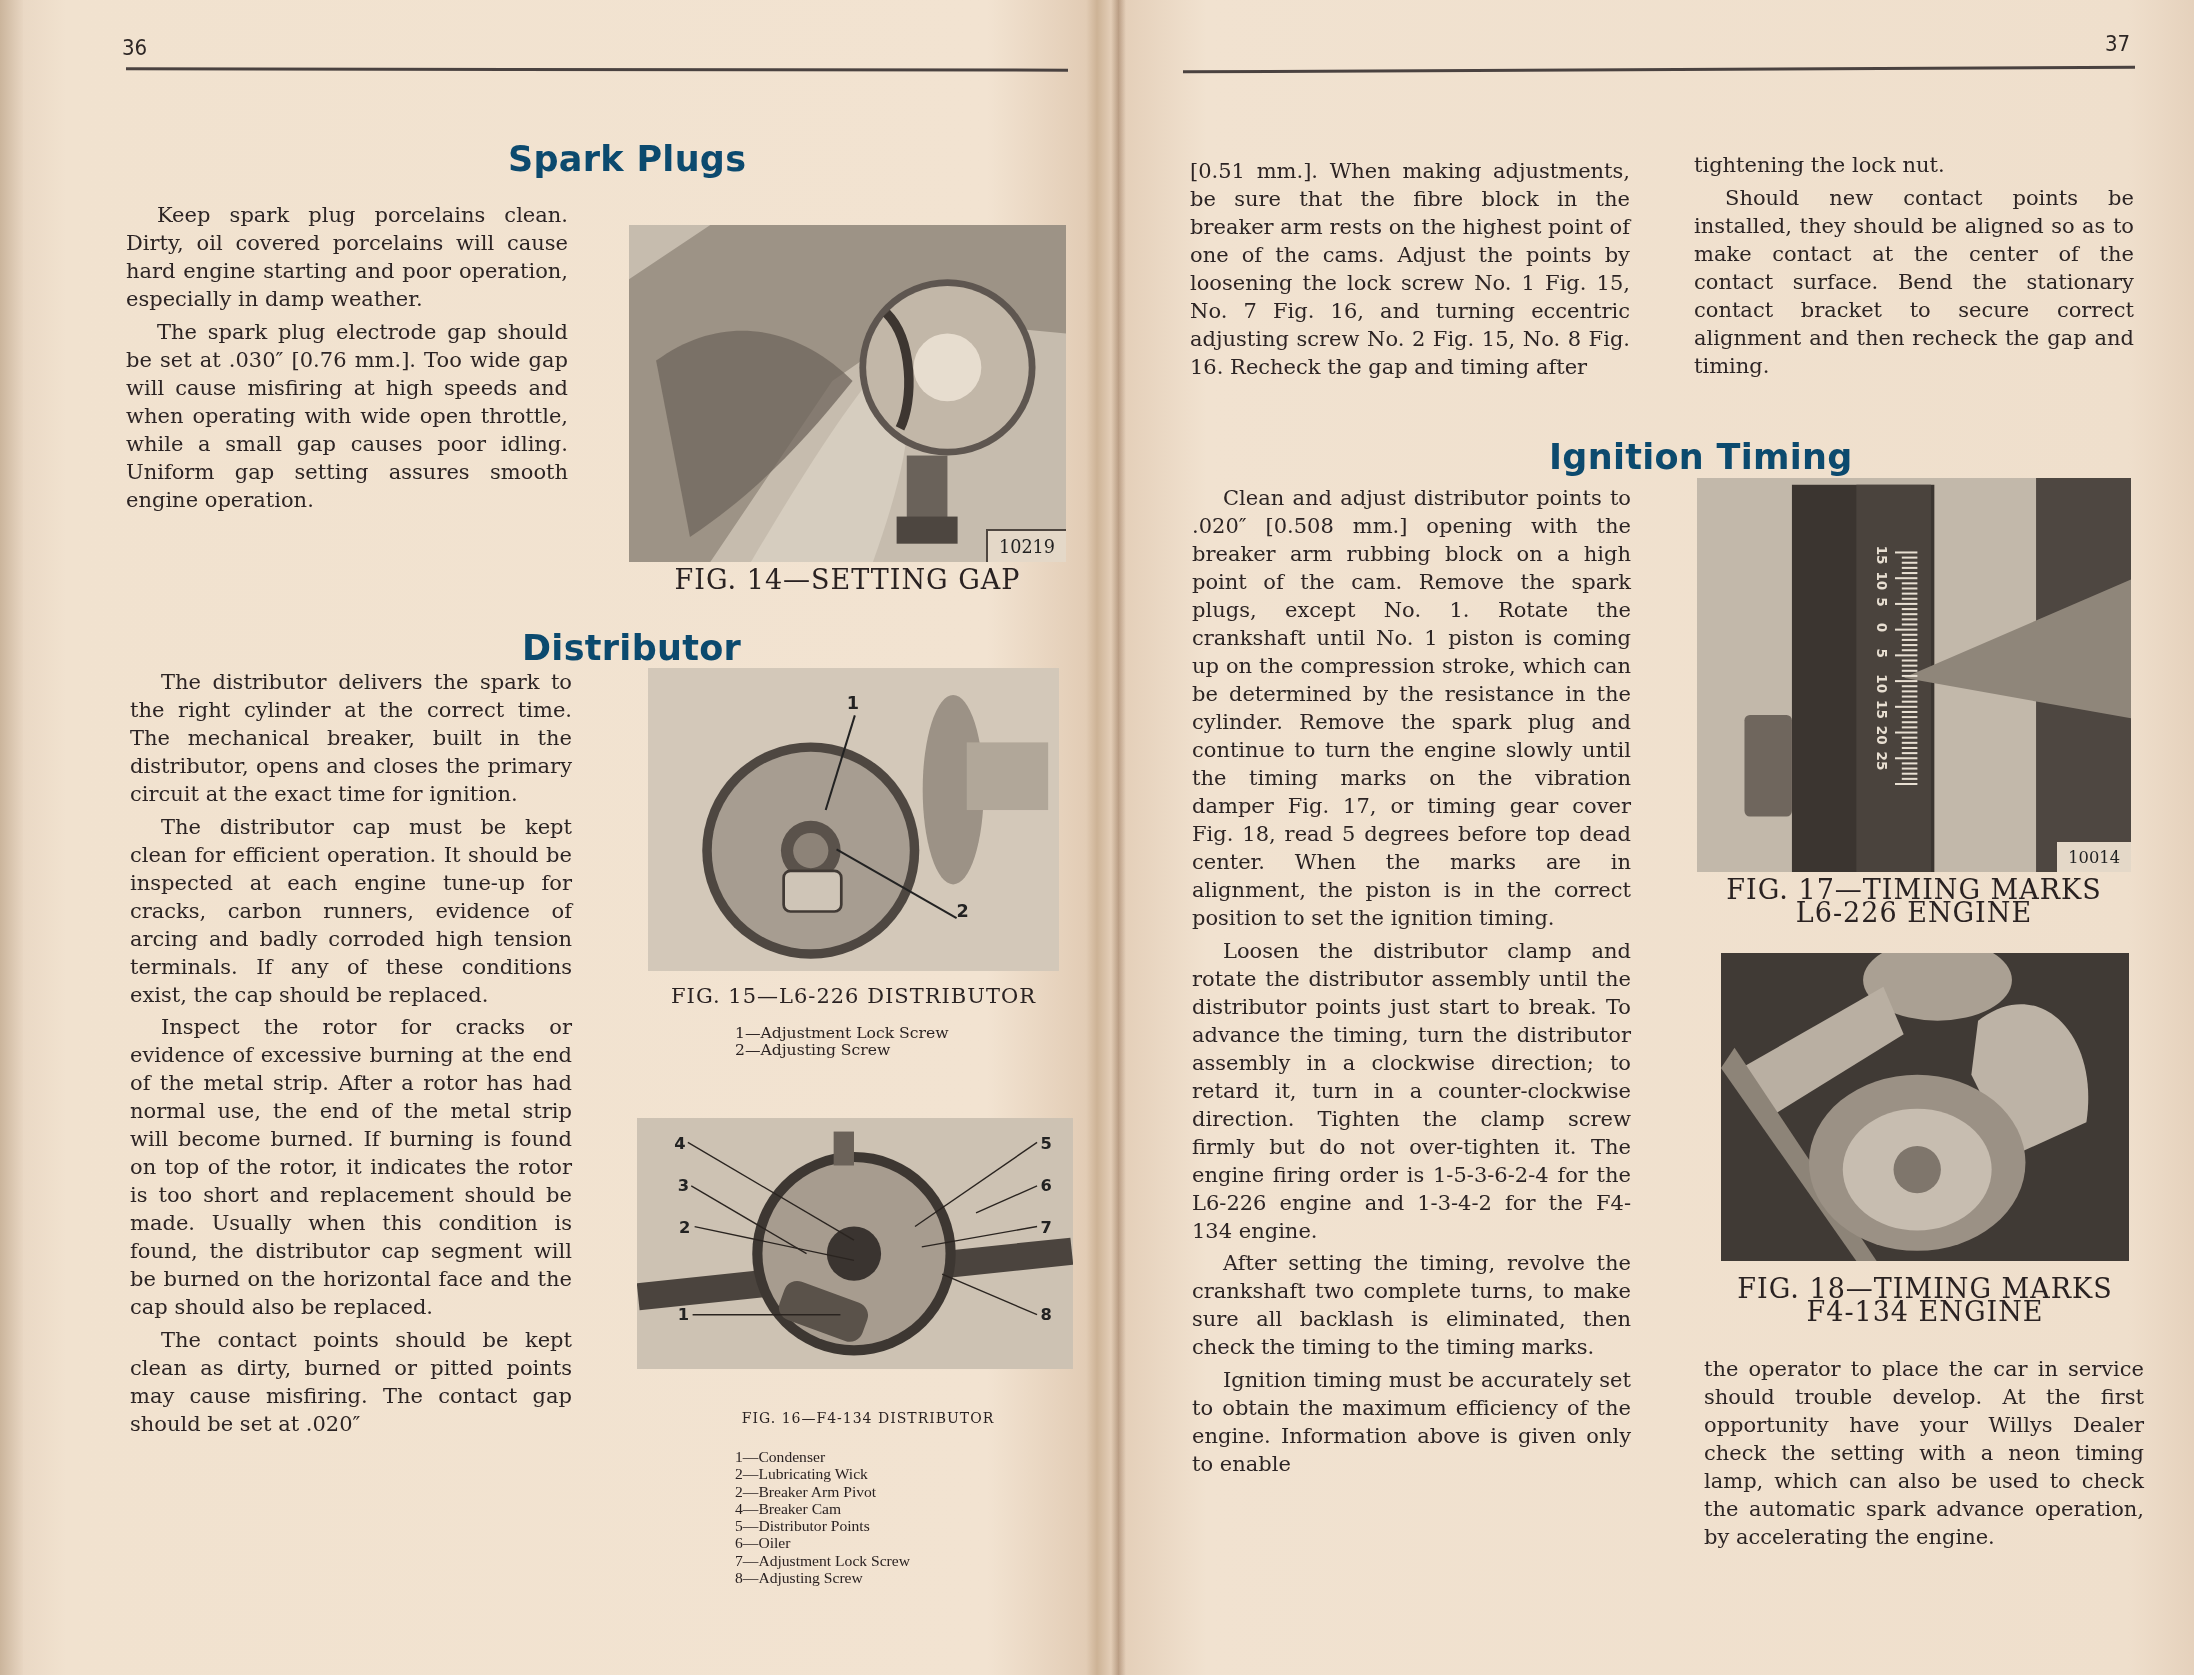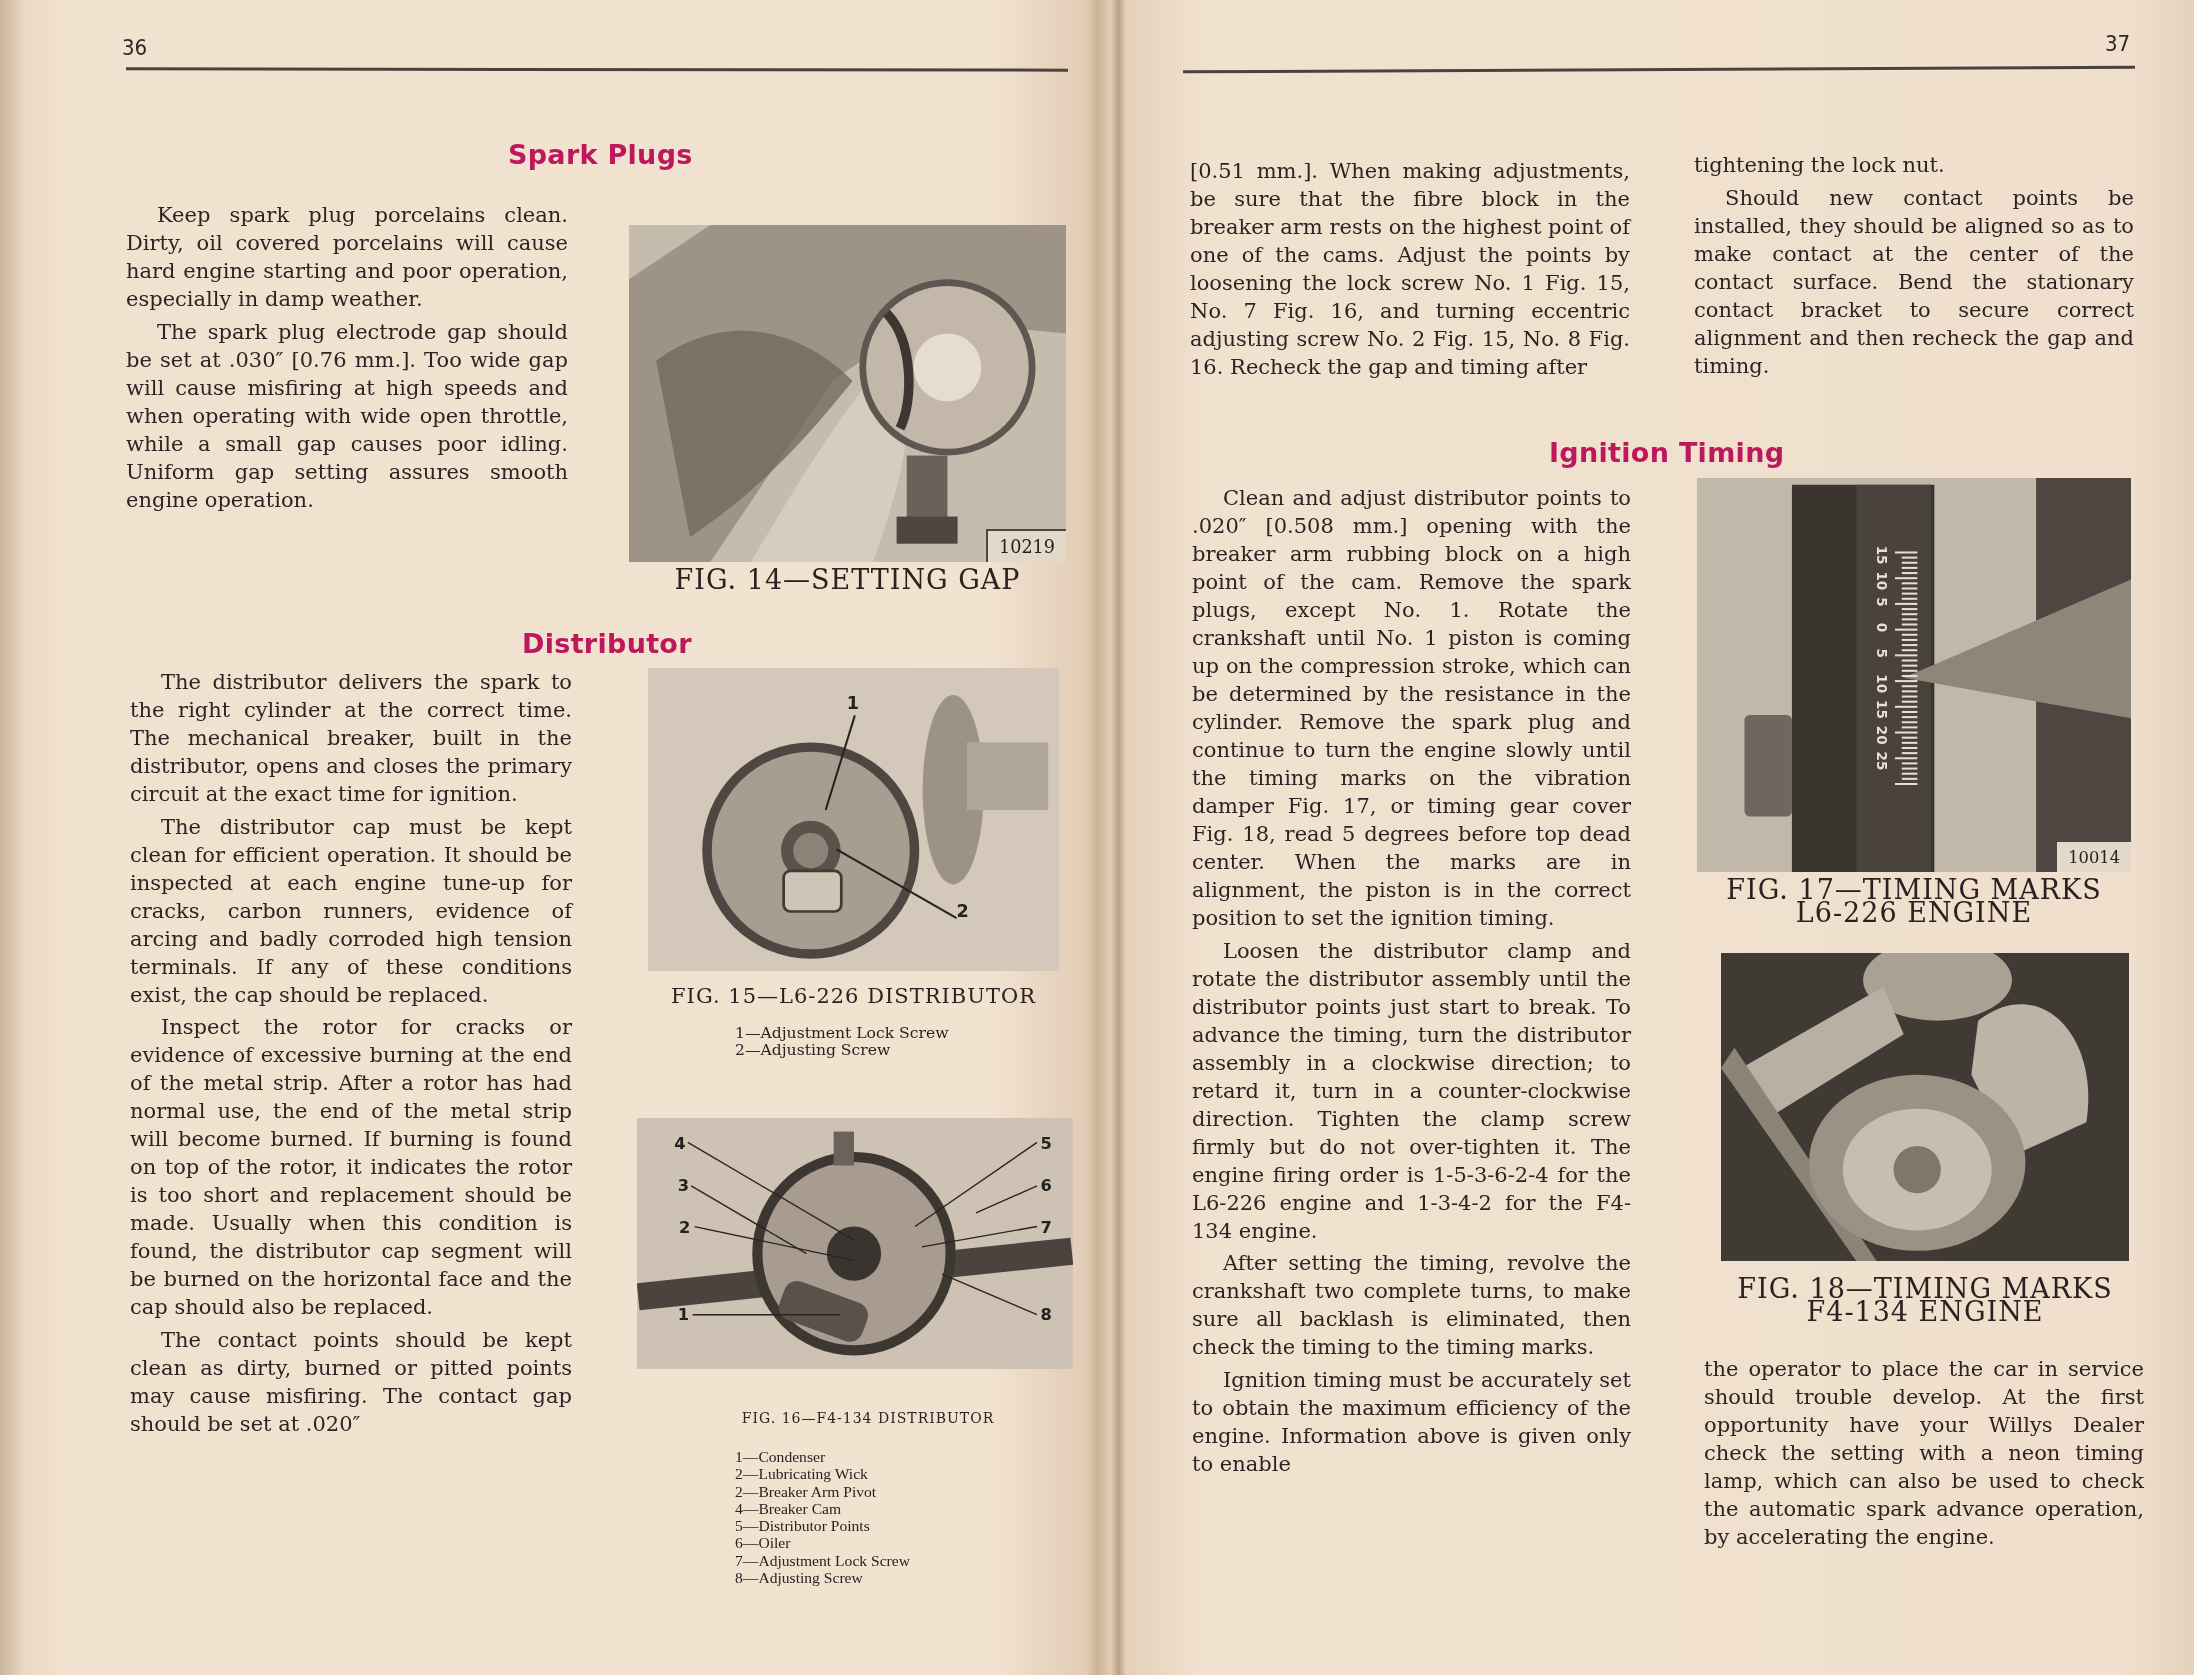--- a/index.html
+++ b/index.html
@@ -9,21 +9,21 @@
     font-family:"DejaVu Serif", serif;
     color:#2a2322;
   }
   .spread { position:absolute; inset:0; background:linear-gradient(90deg,#e6d3bf 0%,#f1e2cf 3%,#f2e3d1 45%,#e2ccb5 49.5%,#cdb396 50%,#e2ccb5 50.6%,#f1e2d0 55%,#efdfcc 97%,#e5d1bc 100%); }
   .binding { position:absolute; left:1111px; top:0; width:15px; height:1676px; background:linear-gradient(90deg,rgba(120,80,50,0) 0%,rgba(110,70,40,.35) 50%,rgba(120,80,50,0) 100%); }
   .page-edge { position:absolute; left:0; top:0; width:23px; height:1676px; background:linear-gradient(90deg,#cbb59c,#e8d6c2); }
   .page-num { position:absolute; top:35px; font-family:"DejaVu Sans Condensed","DejaVu Sans",sans-serif; font-size:22px; color:#2e2725; }
   .rule { position:absolute; height:2.7px; background:#4a4240; }
   .heading {
     position:absolute; font-family:"DejaVu Sans",sans-serif; font-weight:bold;
-    font-size:27px; color:#be185d; letter-spacing:0.3px; white-space:nowrap;
+    font-size:35px; color:#0c4a6e; letter-spacing:0.3px; white-space:nowrap;
   }
   .col {
     position:absolute; font-size:21px; line-height:28px; text-align:justify;
     hyphens:none; color:#2c2424;
   }
   .col p { margin:0 0 4.7px 0; text-indent:31px; }
   .col p.noindent { text-indent:0; }
   .fig {
     position:absolute; background:#8f8478; overflow:hidden;
     box-shadow:inset 0 0 0 2px #5b524b;

